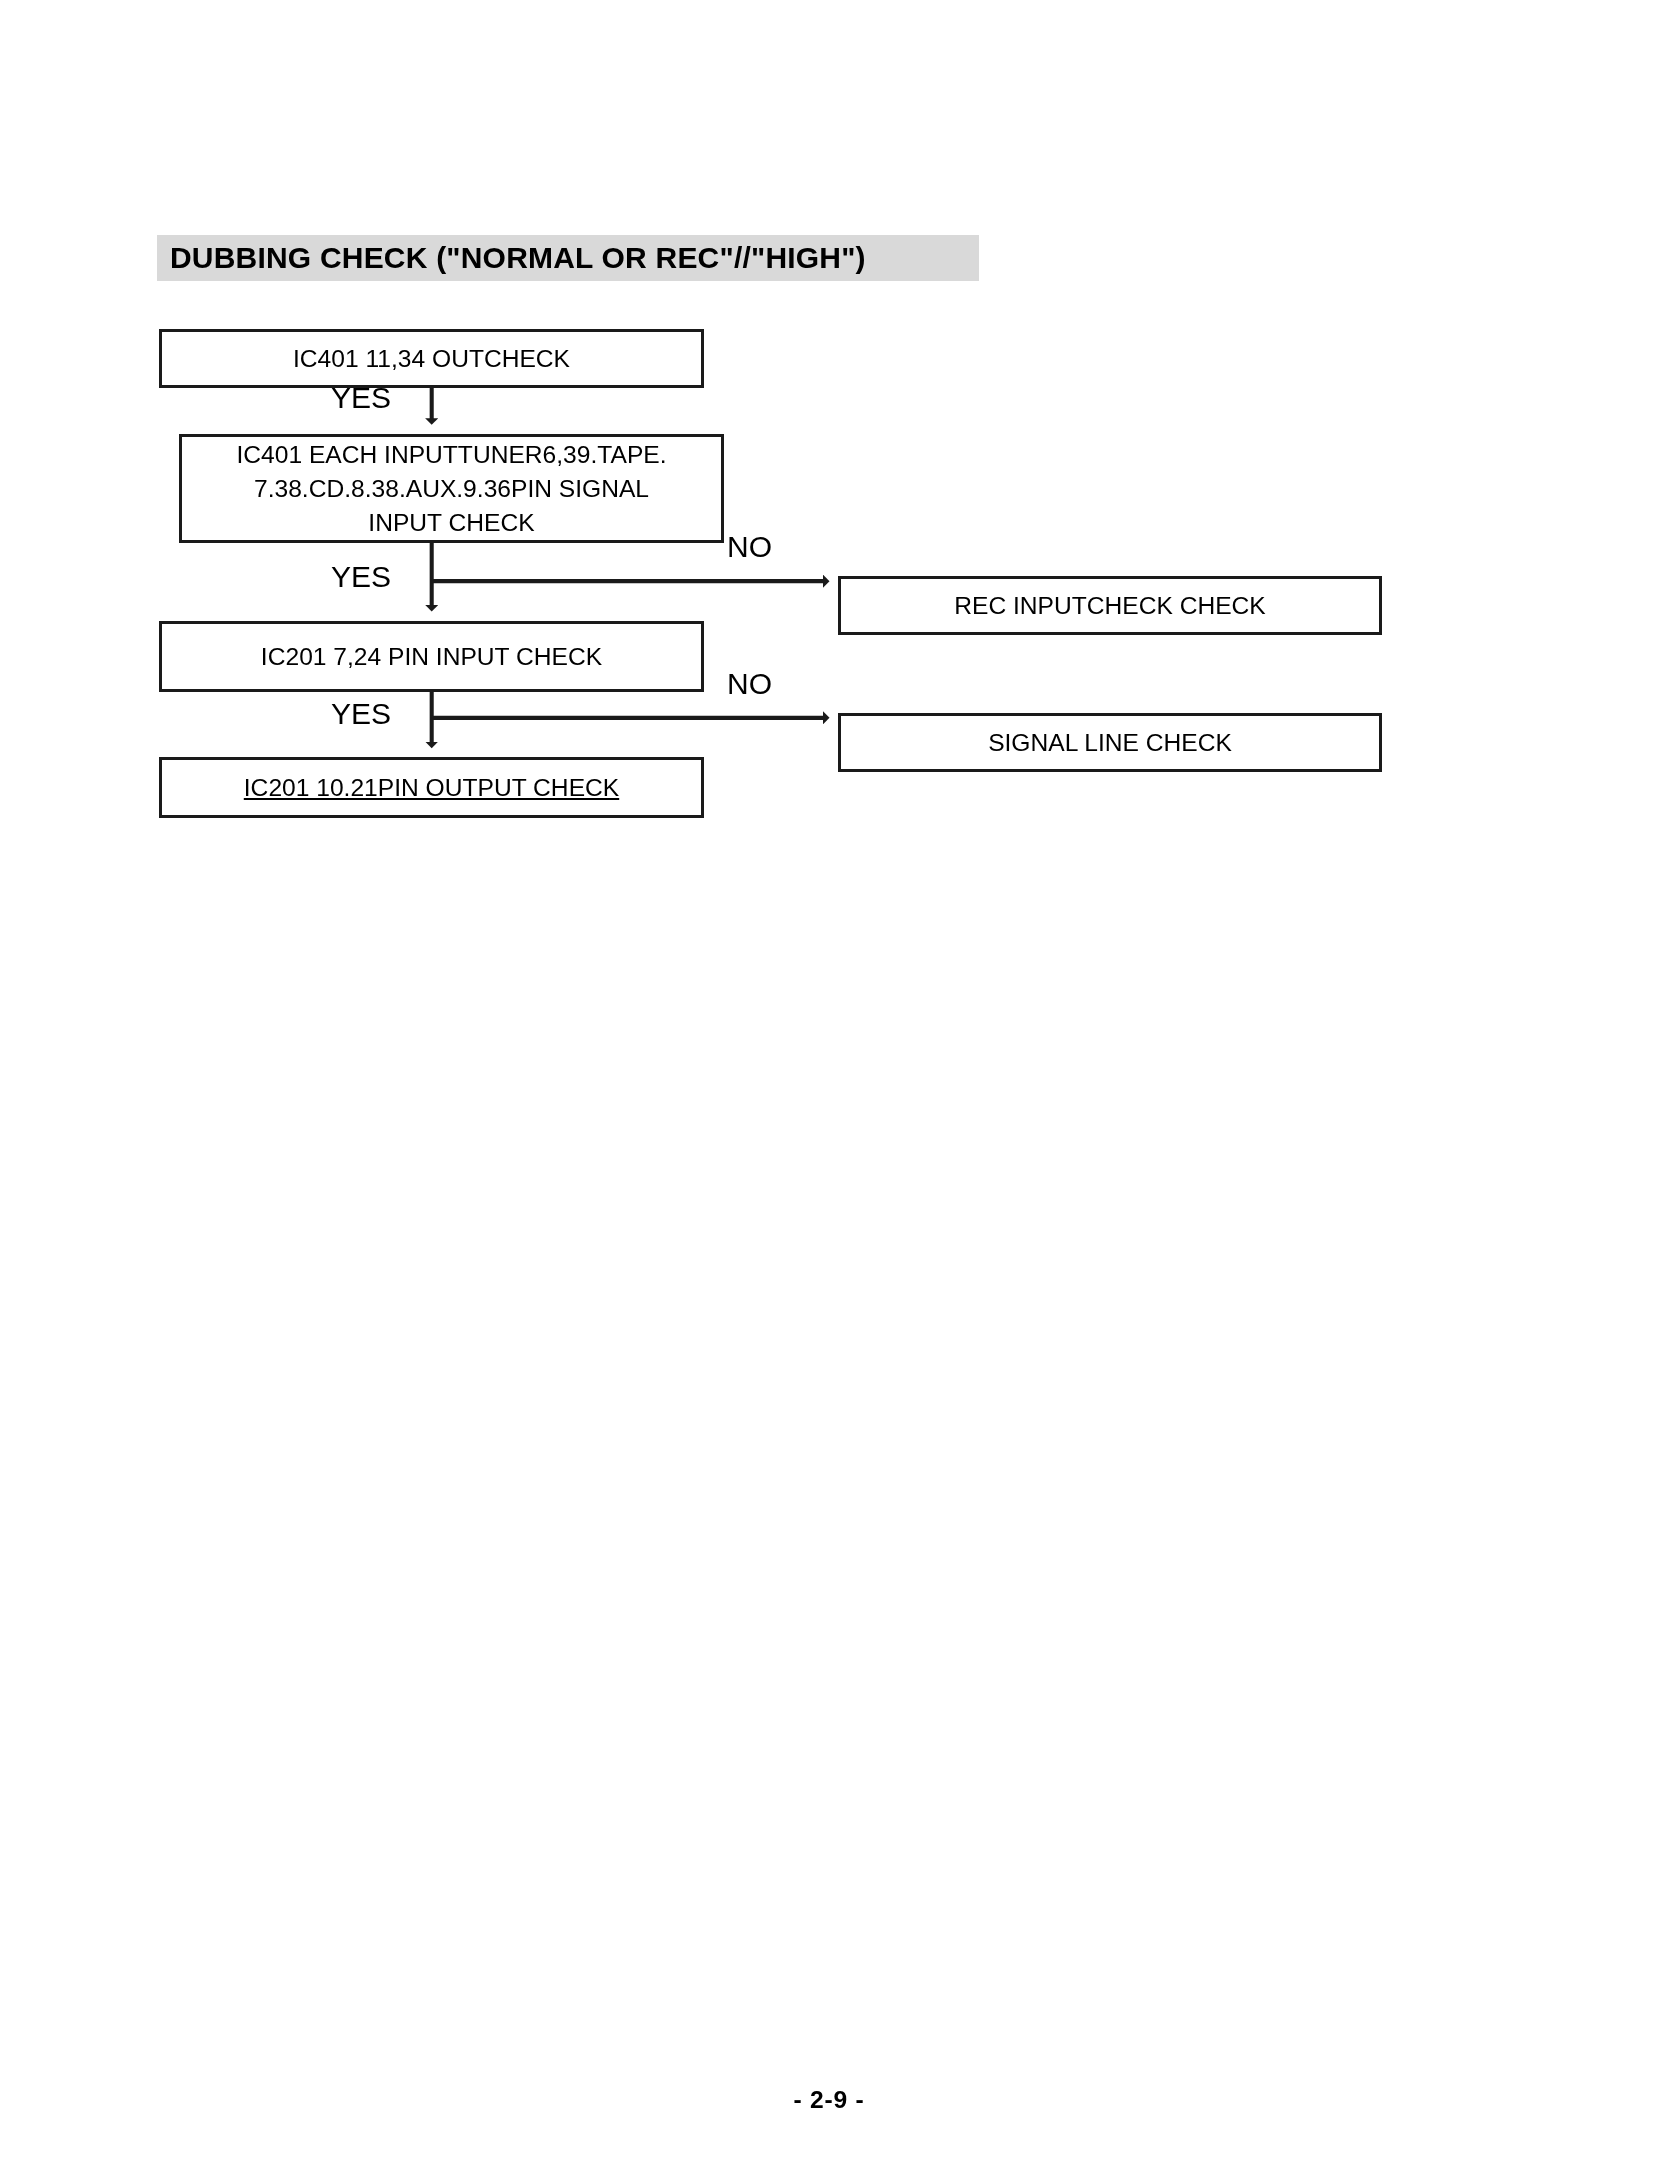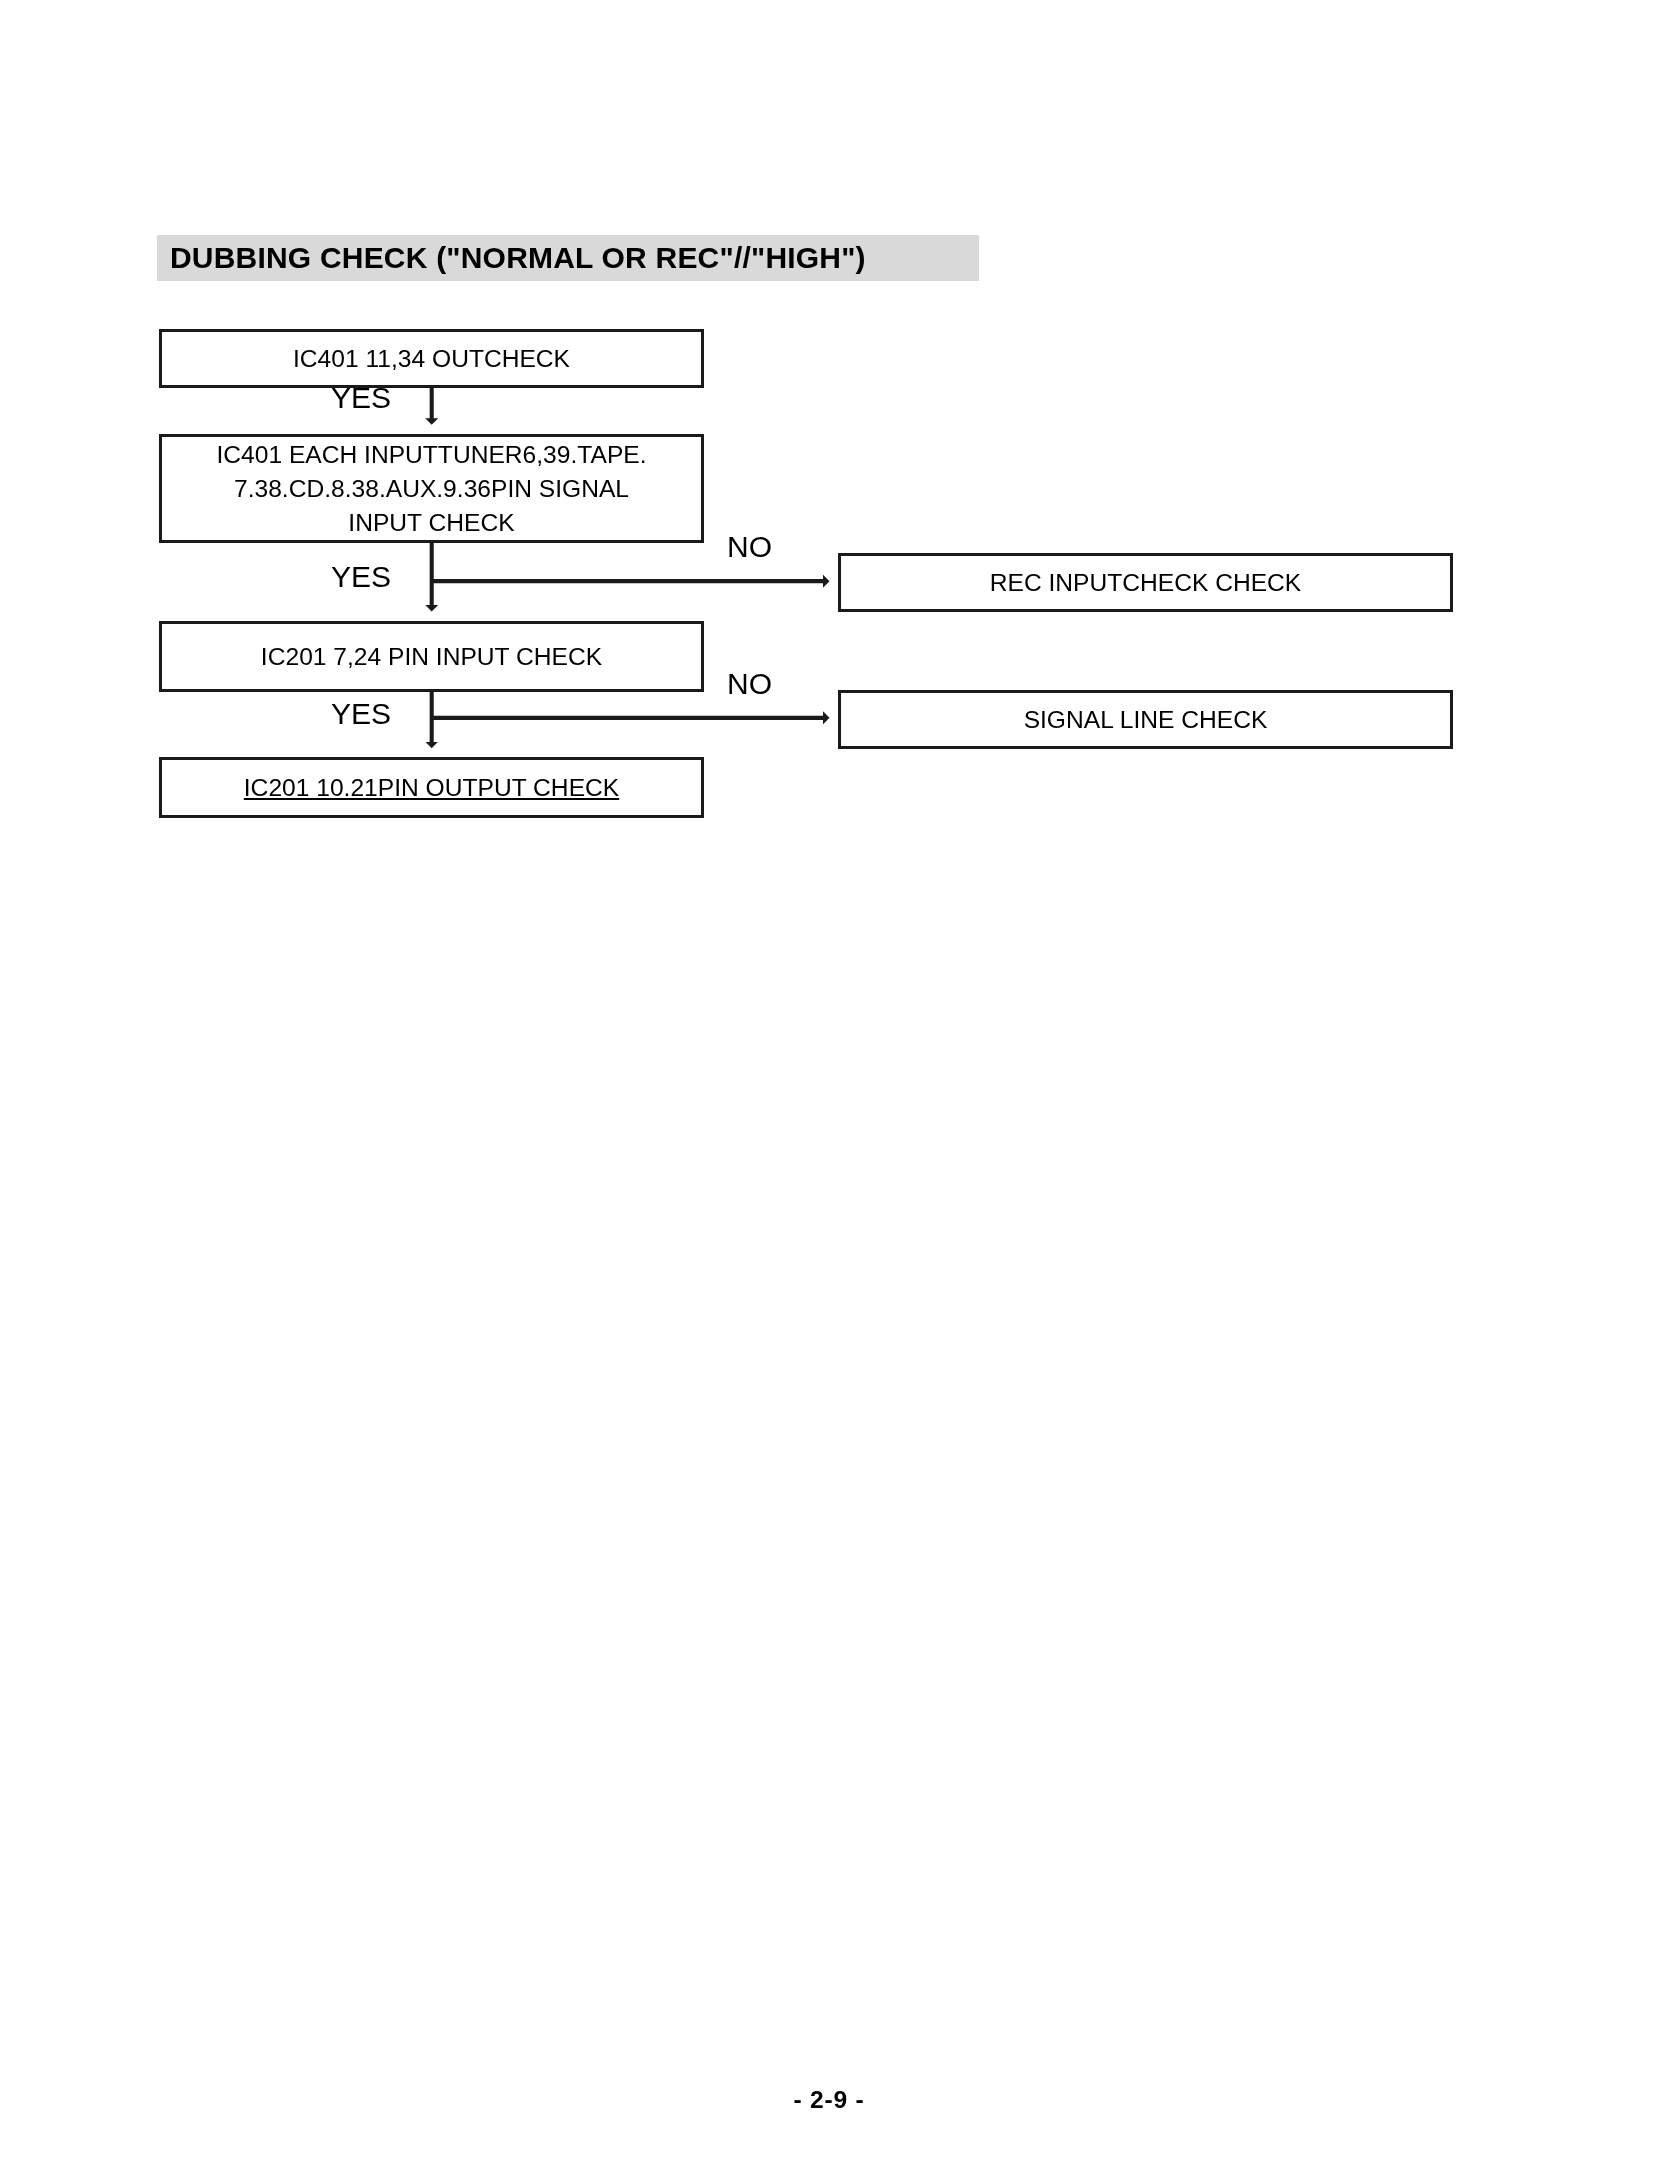--- a/index.html
+++ b/index.html
@@ -50,24 +50,24 @@
     text-align: center;
   }
   .fbox .fbox-text {
     font-size: 24.6px;
     line-height: 34px;
     white-space: pre-line;
     padding: 0 8.2px;
   }
 
   .box-left  { left: 159px;  width: 545px; }
-  .box-right { left: 838px; width: 615px; }
+  .box-right { left: 838px; width: 544px; margin-top: 23px; }
 
   #box-outcheck      { top: 329px; height: 59px;  }
-  #box-signal-input  { top: 434px; height: 109px; }
+  #box-signal-input  { top: 434px; height: 109px; margin-left: 20px; }
   #box-pin-input     { top: 621px; height: 71px;  }
   #box-pin-output    { top: 757px; height: 61px; text-decoration: underline;  }
   #box-rec-input     { top: 553px; height: 59px;  }
   #box-input-line    { top: 690px; height: 59px;  }
 
   
   #connectors {
     position: absolute;
     left: 0;
     top: 0;

